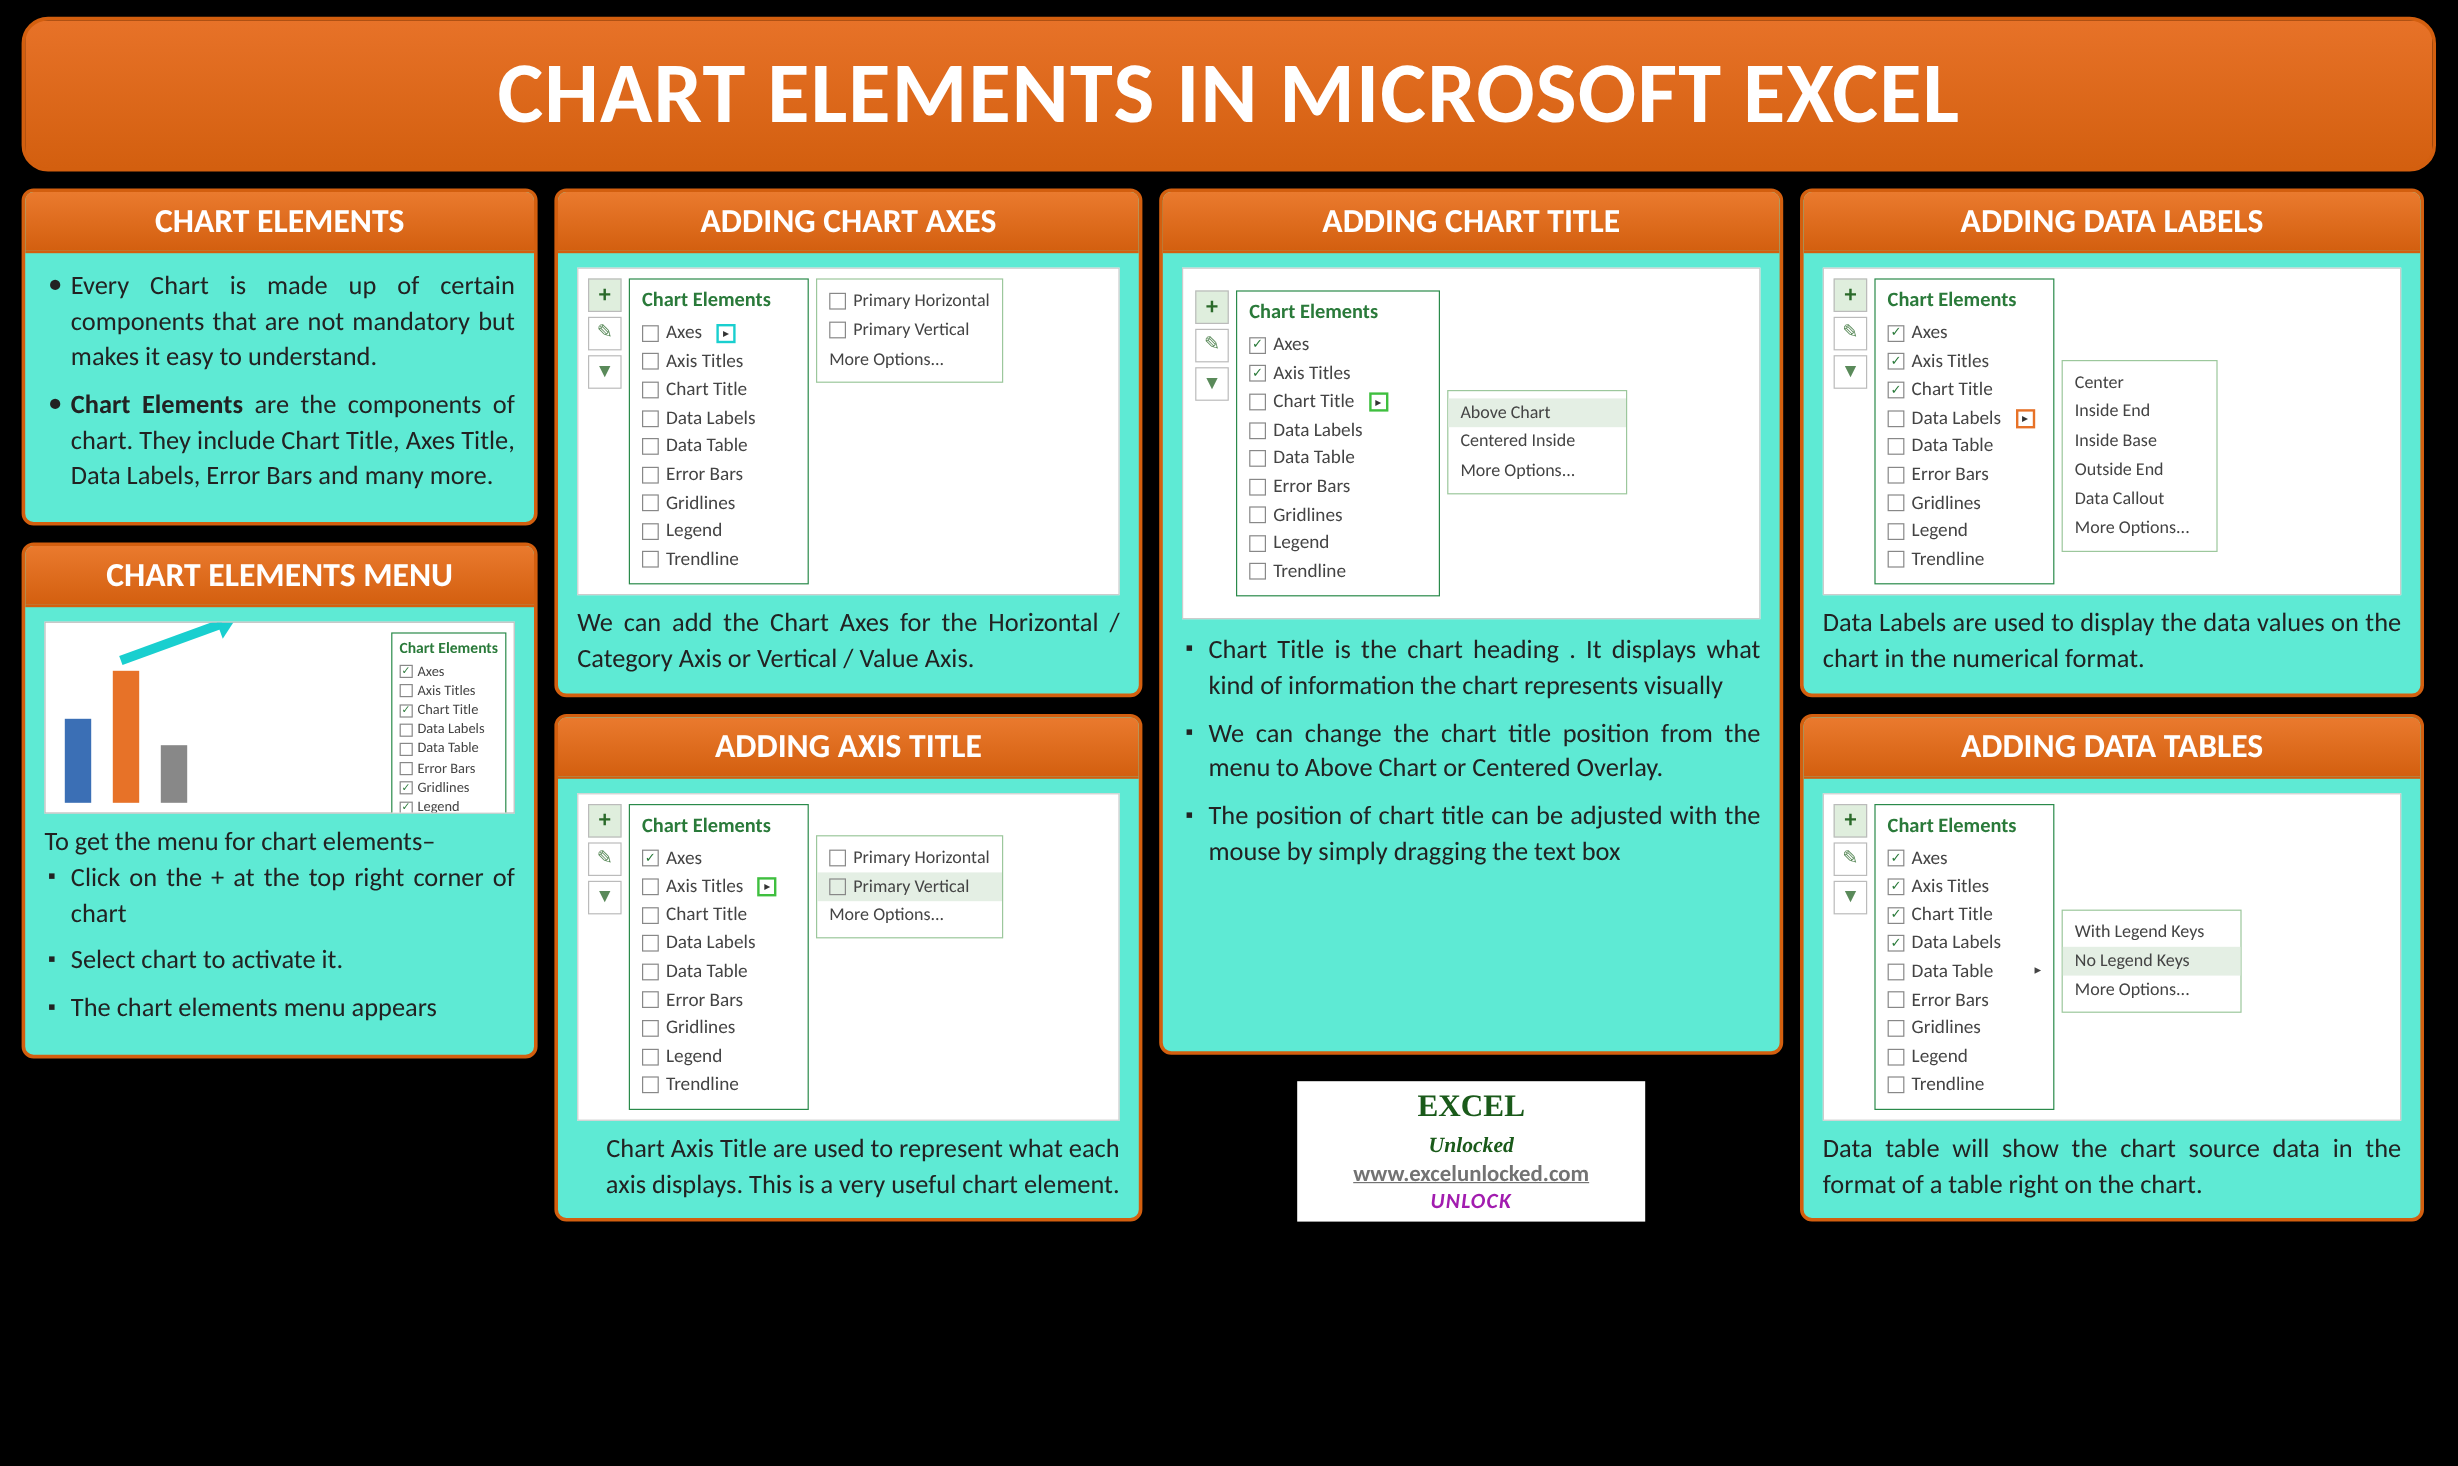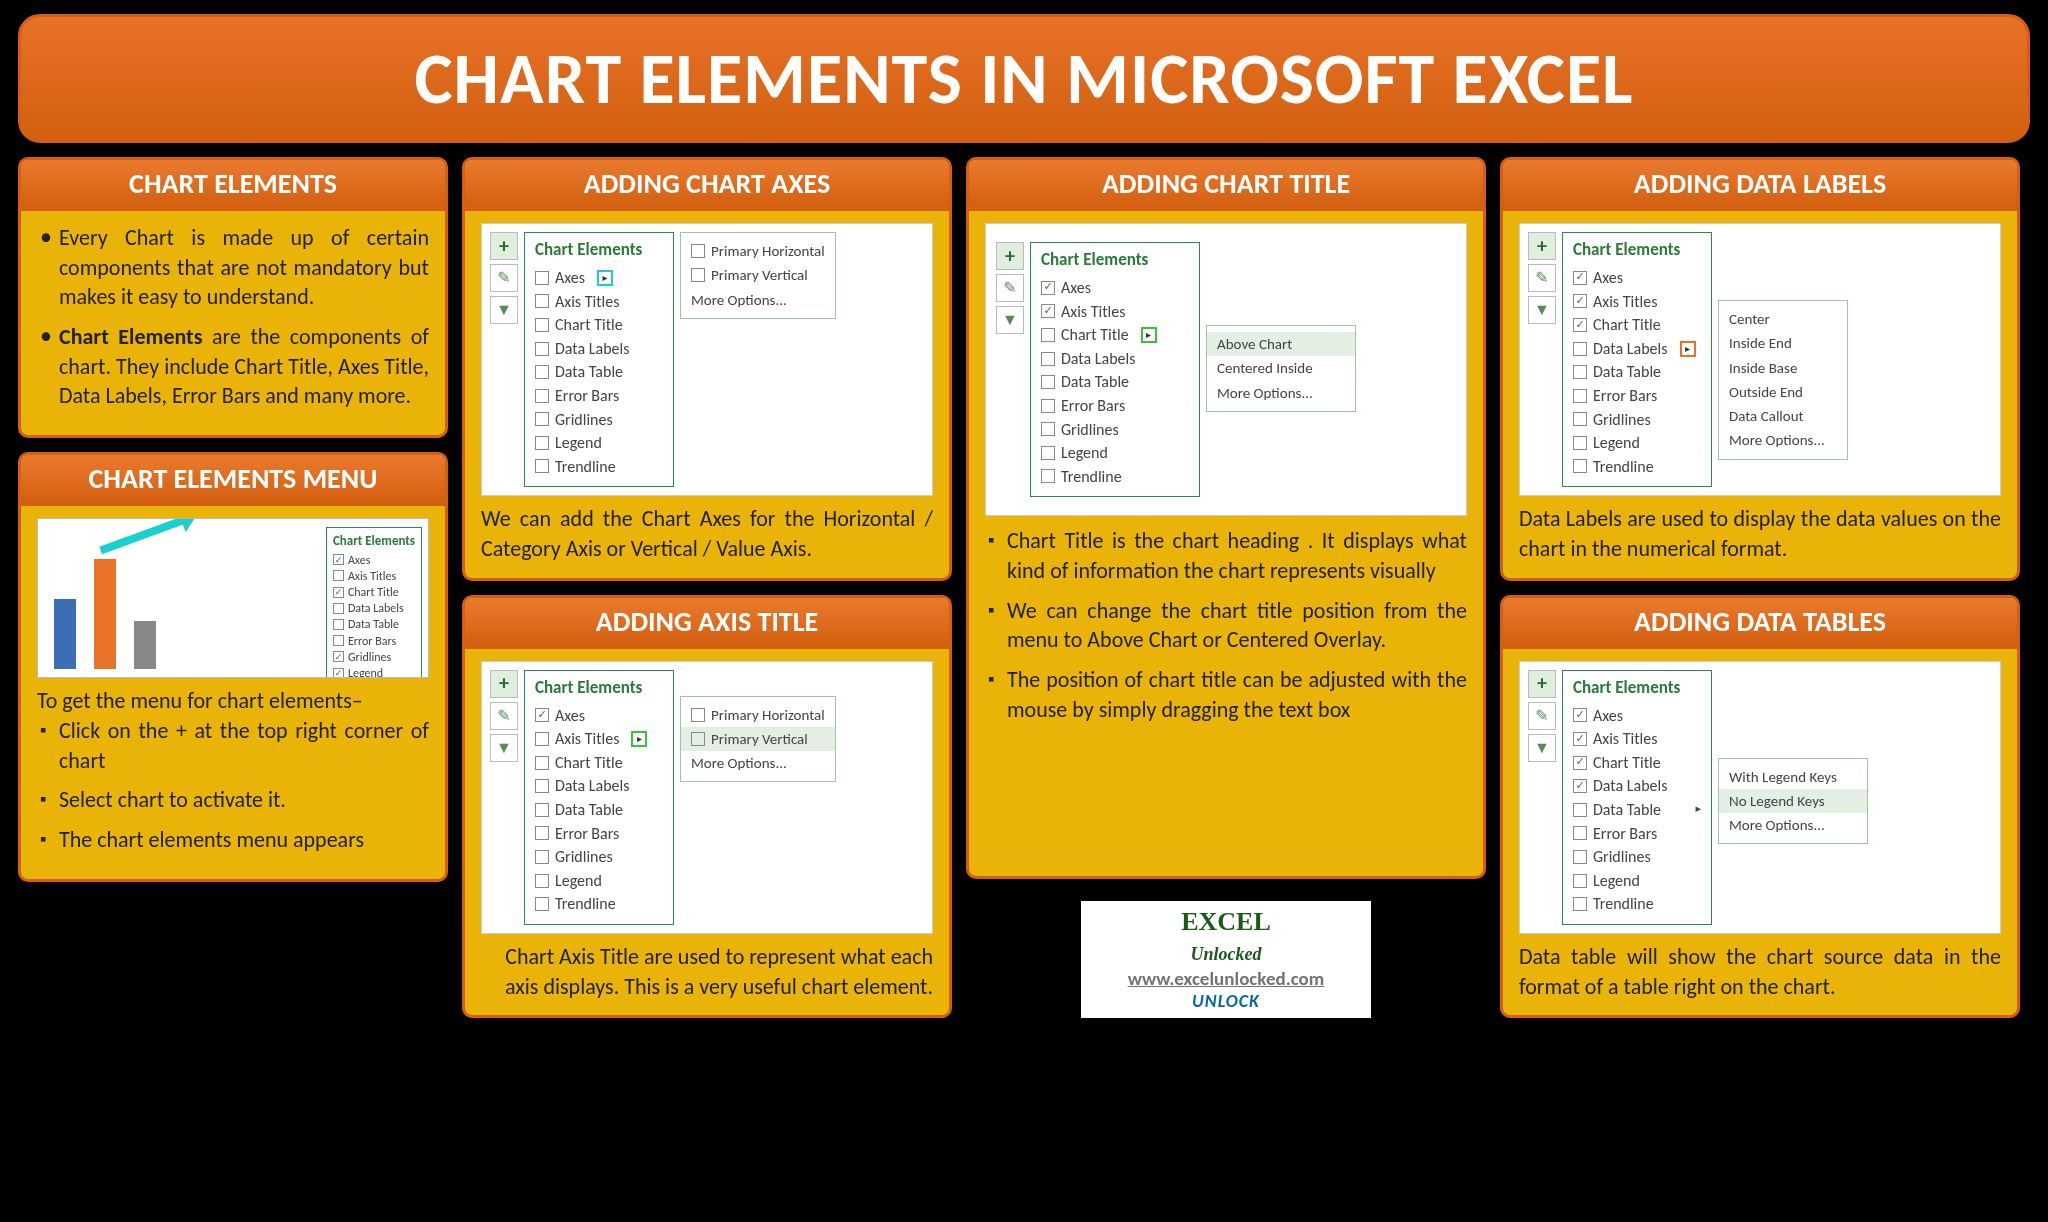--- a/index.html
+++ b/index.html
@@ -22,21 +22,21 @@
     padding: 17px 0 18px;
     margin-bottom: 14px;
     letter-spacing: 1px;
   }
   .grid {
     display: flex;
     gap: 14px;
   }
   .col { display: flex; flex-direction: column; gap: 14px; width: 100%; }
   .panel {
-    background: #eab308;
+    background: #5eead4;
     border: 3px solid #d35f0f;
     border-radius: 10px;
     overflow: hidden;
     display: flex;
     flex-direction: column;
   }
   .panel-header {
     background: linear-gradient(#ea7a2e, #d35f0f);
     color: #fff;
     font-weight: 700;
@@ -128,21 +128,21 @@
     border-left:16px solid #19cfcf; border-top:12px solid transparent; border-bottom:12px solid transparent;
   }
 
   .footer-brand{
     text-align:center; color:#fff; font-size:18px;
     background:#fff; border:none; padding:6px 0; width:290px; margin:8px auto 0;
   }
   .brand-logo{ font-size:26px; font-weight:700; color:#1a5a1a; font-family:Georgia,serif;}
   .brand-logo .un{ font-size:18px; font-style:italic;text-align:center;}
   .brand-link{ color:#737373; text-decoration:underline; font-weight:700; font-size:19px;}
-  .brand-unlock{ color:#0369a1; font-weight:700; font-style:italic; font-size:18px; letter-spacing:1px;}
+  .brand-unlock{ color:#a21caf; font-weight:700; font-style:italic; font-size:18px; letter-spacing:1px;}
 </style>
 </head>
 <body>
 
 <div class="main-title">CHART ELEMENTS IN MICROSOFT EXCEL</div>
 
 <div class="grid">
 
   <div class="col" style="flex:0 0 430px">
     <div class="panel">

